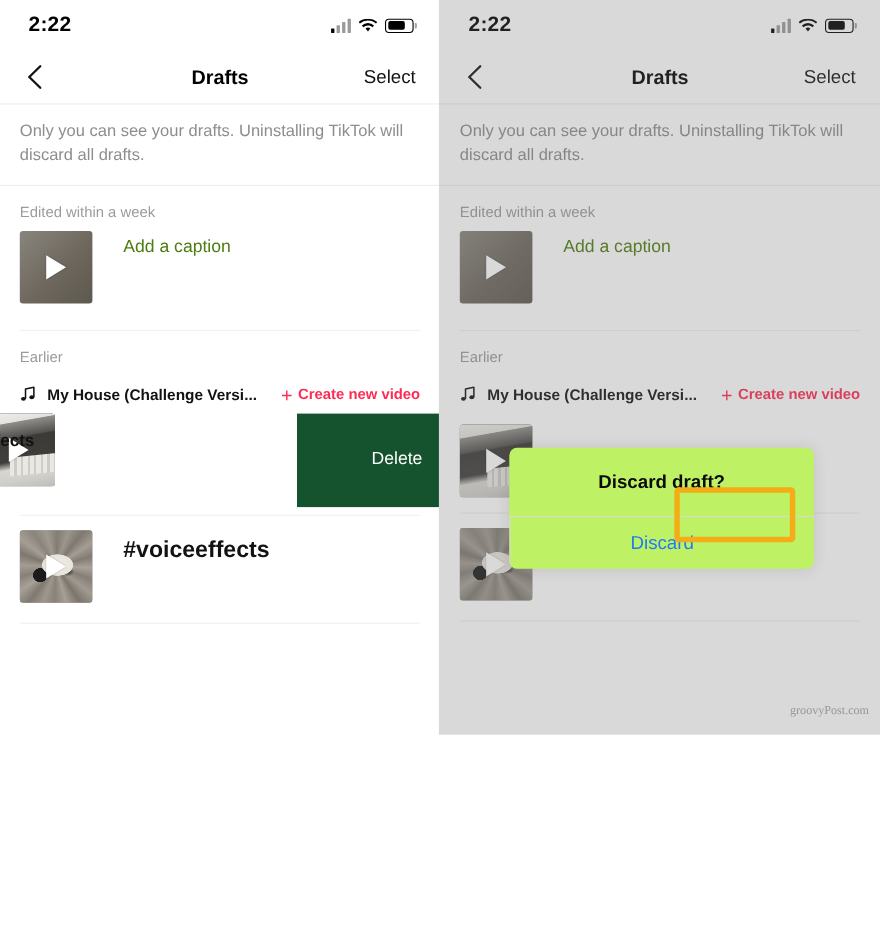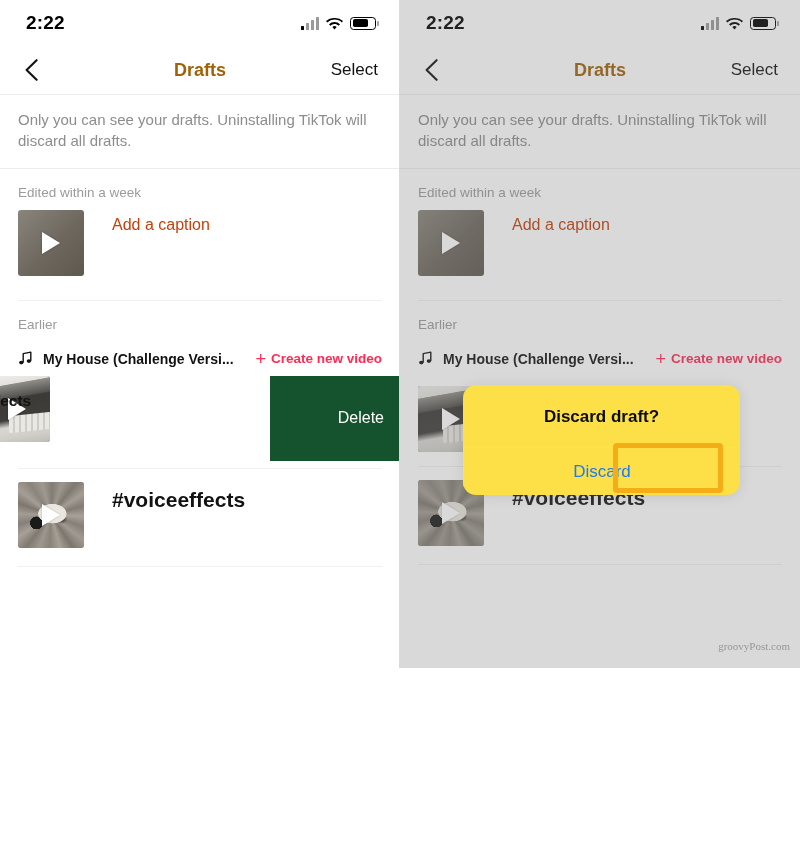--- a/index.html
+++ b/index.html
@@ -53,21 +53,21 @@
   
   .navbar{
     position:relative;height:48px;
     display:flex;align-items:center;
     padding:0 22px 0 18px;box-sizing:border-box;
   }
   .back-chevron{width:26px;height:26px;display:flex;align-items:center;justify-content:center;cursor:pointer;}
   .back-chevron svg{display:block;}
   .nav-title{
     position:absolute;left:0;right:0;text-align:center;
-    font-size:18px;font-weight:bold;color:#a16207;pointer-events:none;
+    font-size:18px;font-weight:bold;color:#000000;pointer-events:none;
   }
   .nav-action{margin-left:auto;font-size:17px;color:#121212;position:relative;z-index:2;cursor:pointer;}
 
   .hairline{height:1px;background:#ededed;width:100%;}
 
   
   .notice{
     padding:14px 20px 16px 18px;
     font-size:15px;line-height:1.42;color:#8d8d8d;
     box-sizing:border-box;
@@ -91,21 +91,21 @@
     position:absolute;left:50%;top:50%;transform:translate(-50%,-50%);
     width:0;height:0;border-style:solid;
     border-width:11px 0 11px 18px;
     border-color:transparent transparent transparent #ffffff;
     filter:drop-shadow(0 0 1px rgba(0,0,0,.25));
   }
   .thumb.plain{background:linear-gradient(135deg,#8a857c 0%,#6d675e 55%,#5e594f 100%);}
   .thumb.cat{background:#8e8a84;}
   .thumb.desk{background:#6b6862;}
   .row-caption{
-    padding:6px 0 0 28px;font-size:16px;color:#c2410c;
+    padding:6px 0 0 28px;font-size:16px;color:#4d7c0f;
   }
   .row-caption.dark{color:#121212;font-weight:bold;font-size:21px;}
   .divider{height:1px;background:#f0f0f0;margin:0 18px 0 18px;}
 
   
   .music-row{
     display:flex;align-items:center;
     padding:0 18px 0 18px;height:34px;box-sizing:border-box;
   }
   .note-icon{margin-right:10px;display:flex;align-items:center;}
@@ -131,22 +131,22 @@
     background:#14532d;display:flex;align-items:center;justify-content:flex-end;
     color:#fff;font-size:16px;padding-right:16px;box-sizing:border-box;cursor:pointer;
   }
 
   
   .home-bar{
     position:absolute;bottom:14px;left:50%;transform:translateX(-50%);
     width:135px;height:5px;border-radius:3px;background:#0d0d0d;
   }
   .alert{
-    position:absolute;left:63px;top:385px;width:277px;
-    background:#fde047;border-radius:13px;overflow:hidden;
+    position:absolute;left:63px;top:407px;width:277px;
+    background:#bef264;border-radius:7px;overflow:hidden;
     box-shadow:0 1px 14px rgba(0,0,0,.10);
     z-index:55;
   }
   .alert-body{
     padding:22px 18px 20px 18px;text-align:center;
   }
   .alert-title{font-size:17px;font-weight:bold;color:#0b0b0b;}
   .alert-sep{height:1px;background:#d9d9d9;}
   .alert-actions{display:flex;height:47px;}
   .alert-btn{

